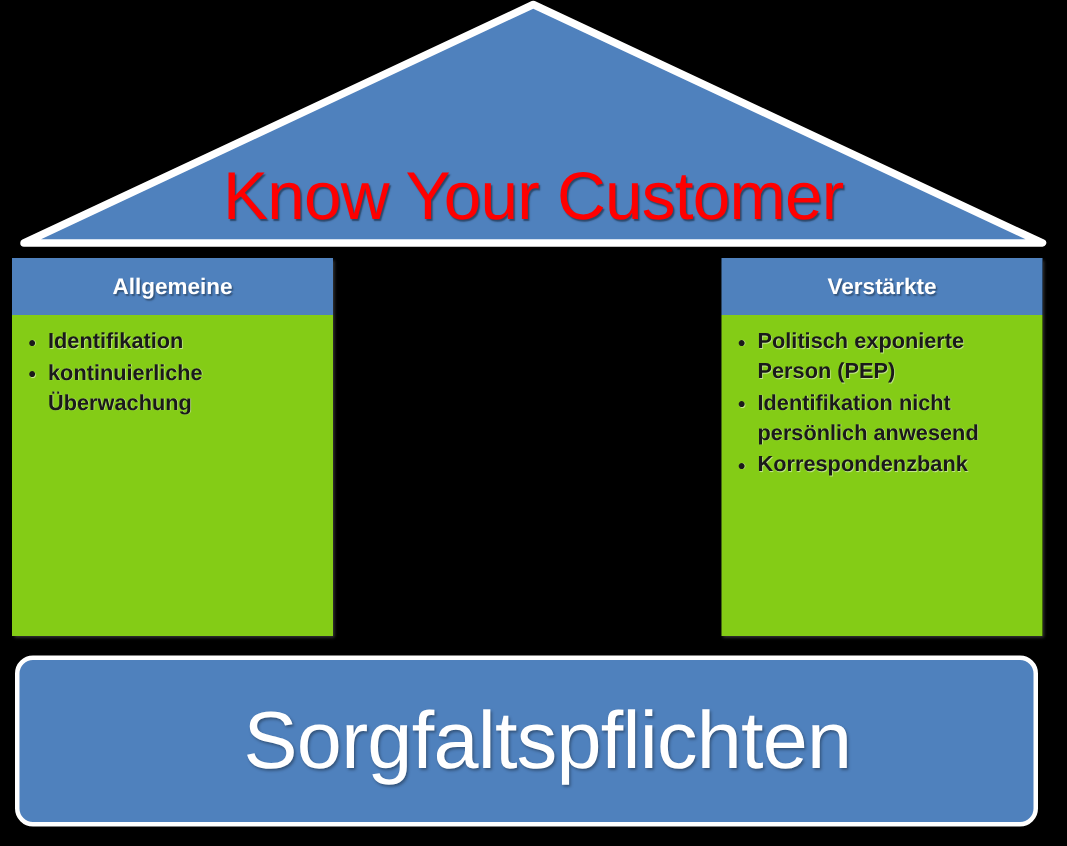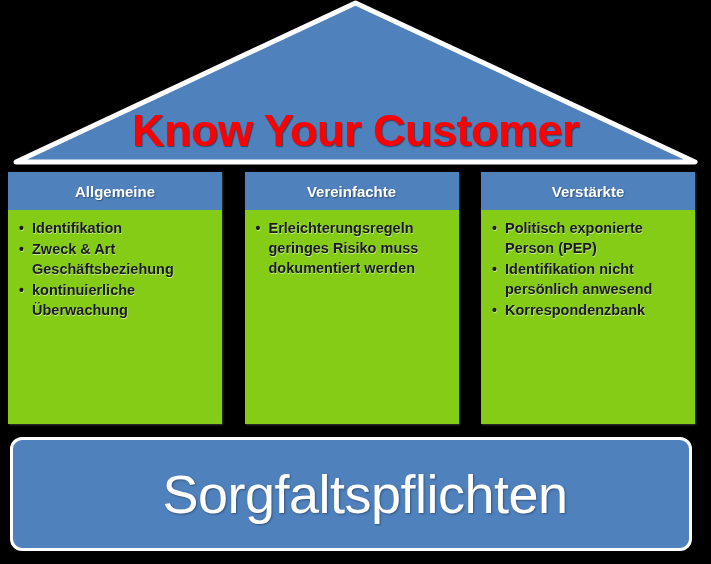--- a/index.html
+++ b/index.html
@@ -36,21 +36,21 @@
   }
   .roof-title {
     position: absolute;
     left: 0;
     top: 106px;
     width: 711px;
     text-align: center;
     color: #FF0000;
     font-family: "Liberation Sans", sans-serif;
     font-size: 45px;
-    font-weight: bold;
+    font-weight: normal;
     letter-spacing: -0.5px;
     line-height: 50px;
     text-shadow: 1px 1px 1px rgba(0,0,0,0.45);
     white-space: nowrap;
   }
 
   
   .columns {
     position: absolute;
     left: 8px;
@@ -146,34 +146,25 @@
     <div class="roof-title">Know Your Customer</div>
   </div>
 
   <div class="columns">
 
     <div class="column">
       <div class="col-header">Allgemeine</div>
       <div class="col-body">
         <ul class="bullets">
           <li>Identifikation</li>
-          <li>Zweck &amp; Art Geschäftsbeziehung</li>
           <li>kontinuierliche Überwachung</li>
         </ul>
       </div>
     </div>
 
-    <div class="column">
-      <div class="col-header">Vereinfachte</div>
-      <div class="col-body">
-        <ul class="bullets">
-          <li>Erleichterungsregeln geringes Risiko muss dokumentiert werden</li>
-        </ul>
-      </div>
-    </div>
 
     <div class="column">
       <div class="col-header">Verstärkte</div>
       <div class="col-body">
         <ul class="bullets">
           <li>Politisch exponierte Person (PEP)</li>
           <li>Identifikation nicht persönlich anwesend</li>
           <li>Korrespondenzbank</li>
         </ul>
       </div>

